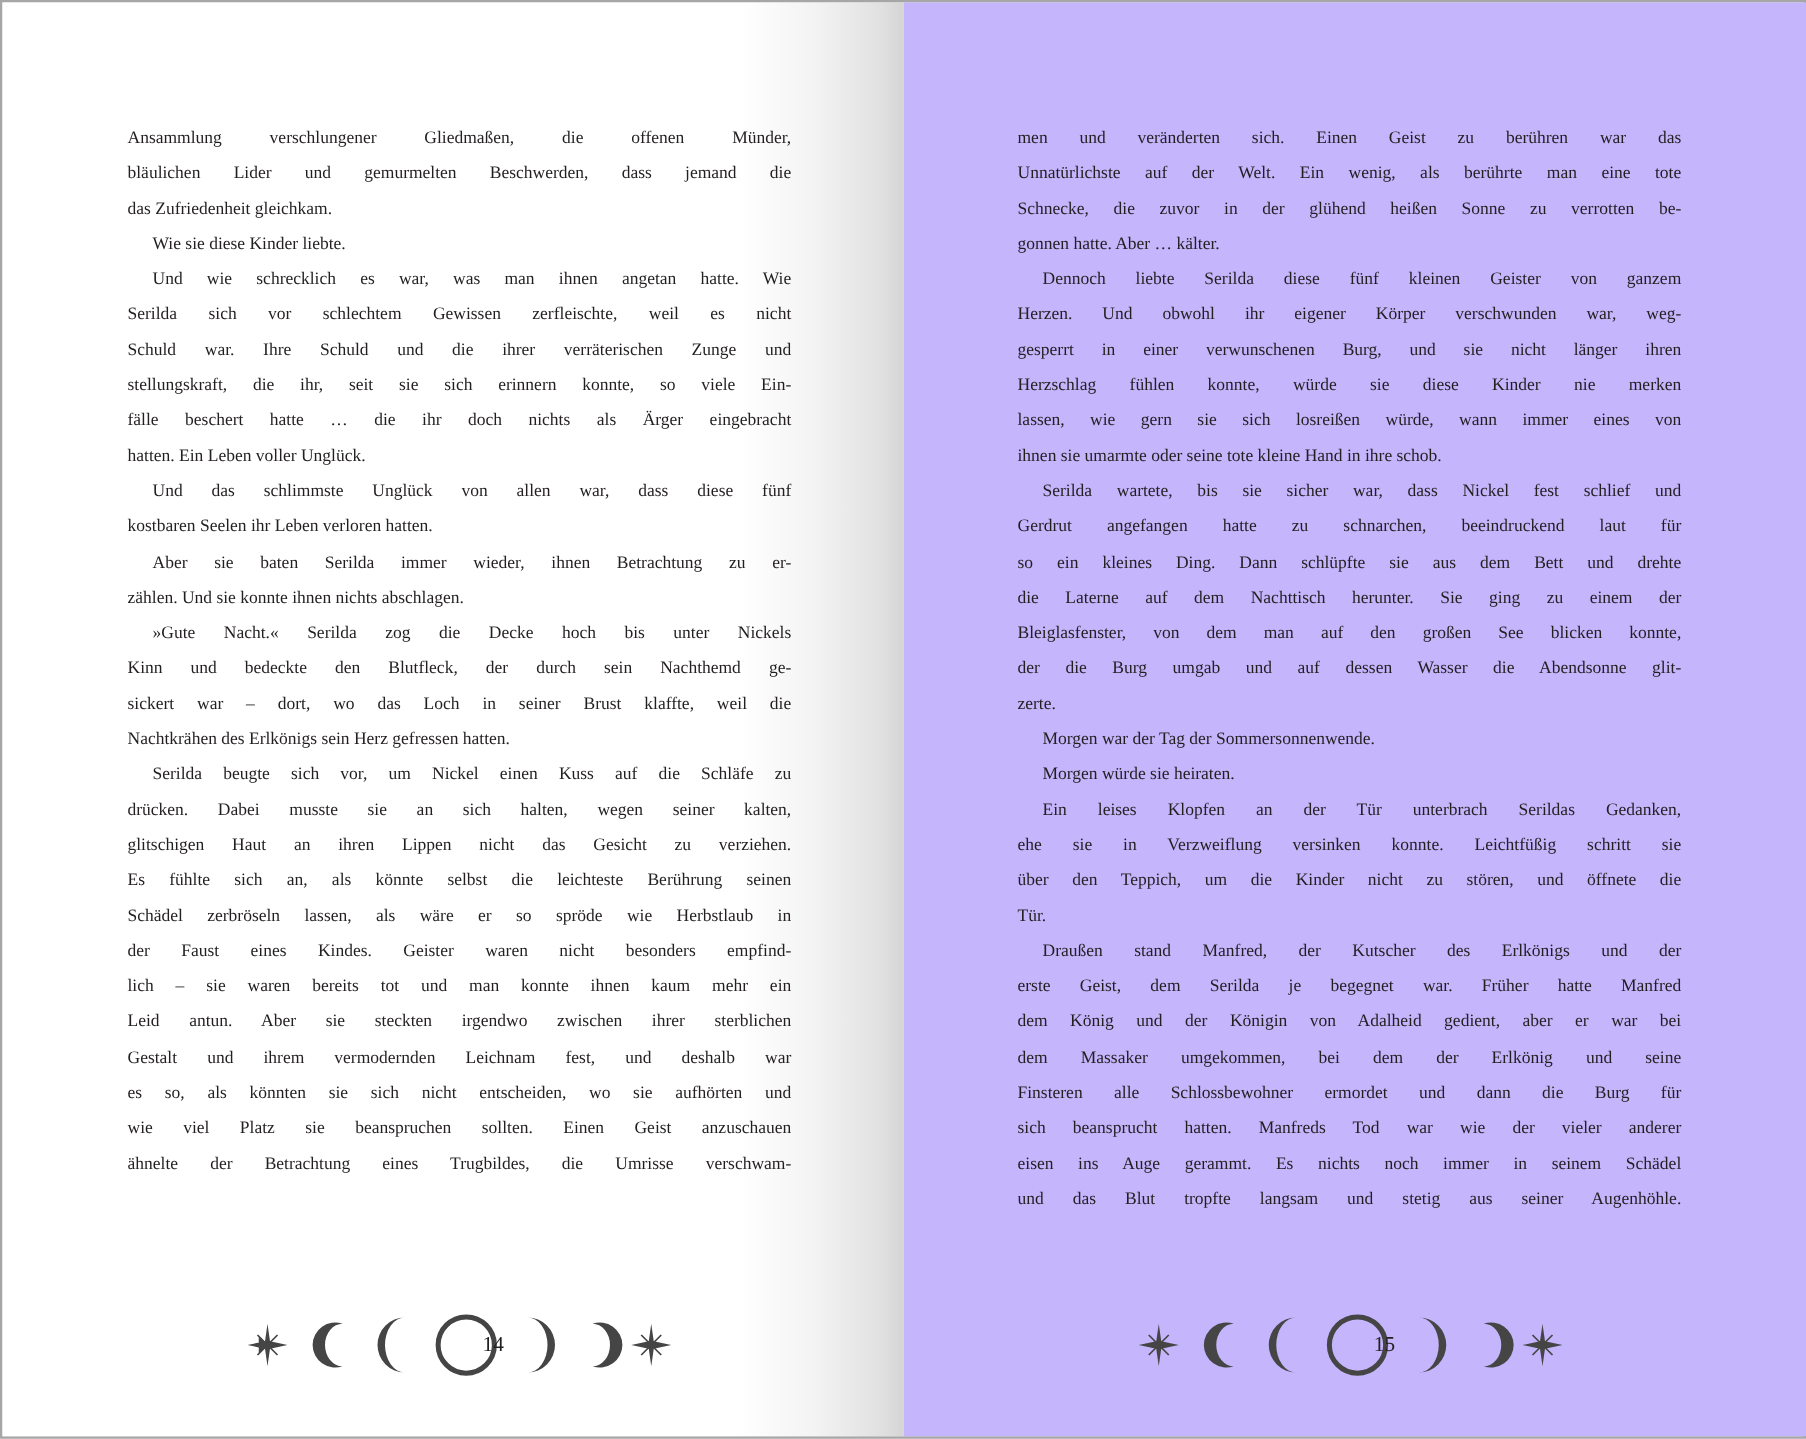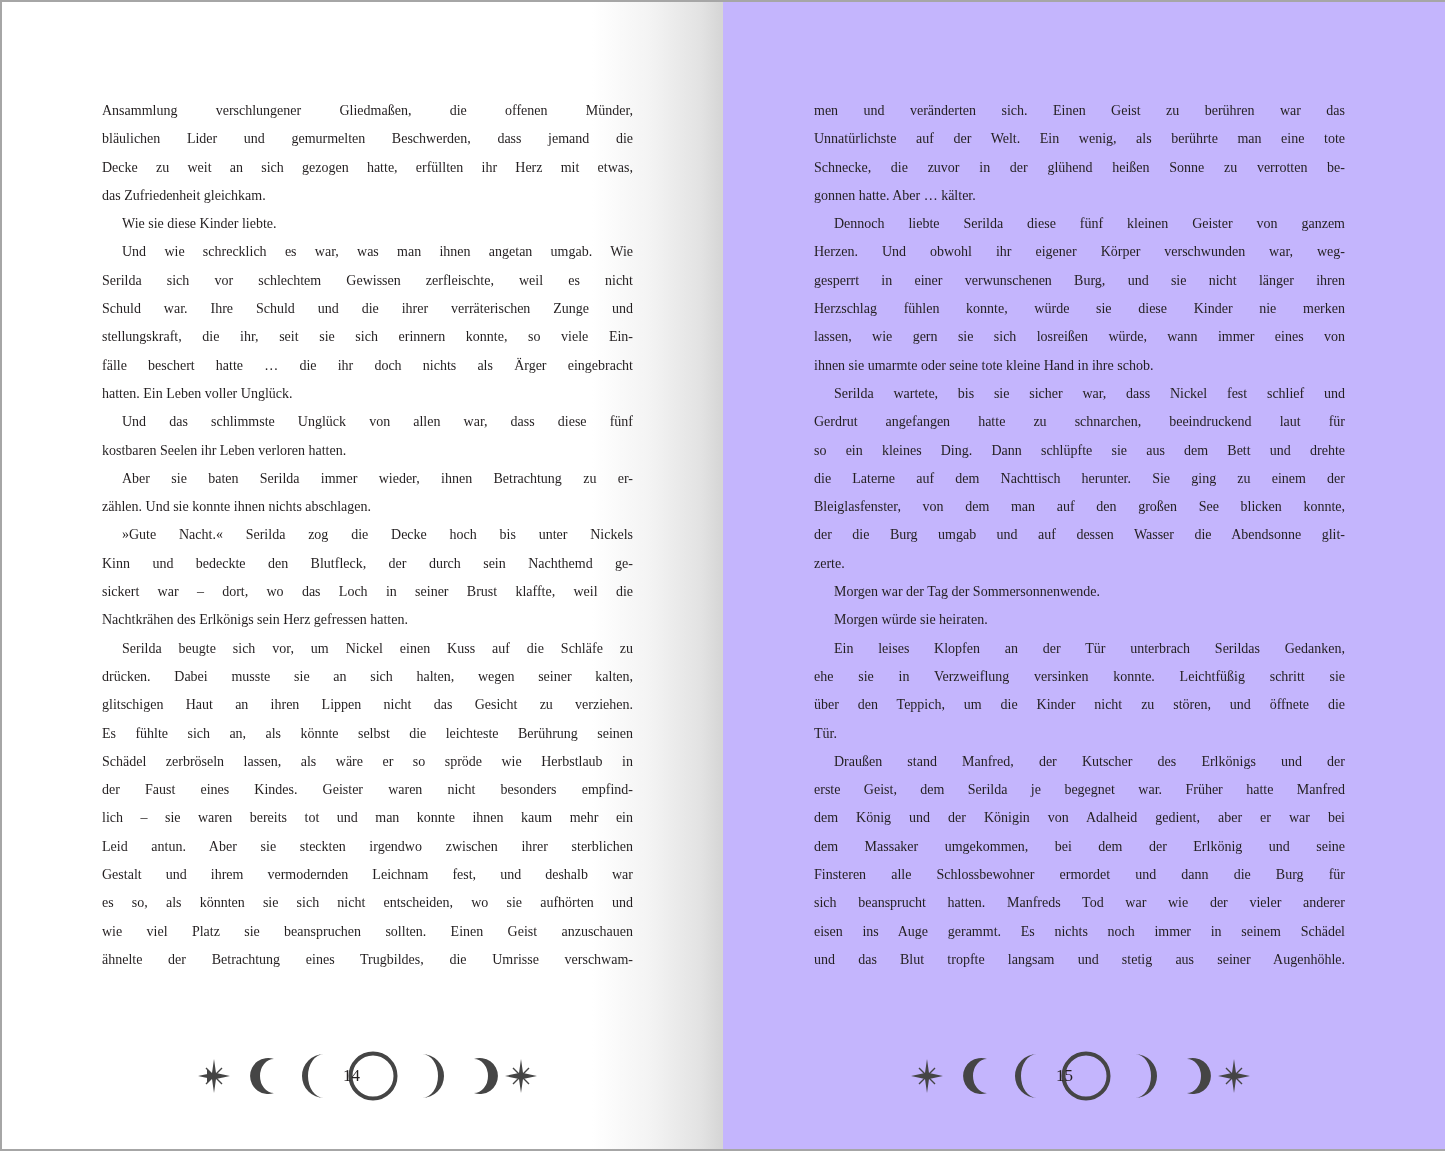--- a/index.html
+++ b/index.html
@@ -41,36 +41,35 @@
   .line.last { text-align-last: left; }
   .line.indent { padding-left: 20px; }
   .folio {
     position: absolute; top: 1044px; width: 360px; height: 60px;
   }
   .page-left .folio { left: 192px; }
   .page-right .folio { left: 184px; }
   .folio svg { position: absolute; left: 0; top: 0; }
   .folio-number {
     position: absolute; left: 149px; top: 13px; width: 60px; height: 34px;
-    text-align: left; font-size: 17px; line-height: 34px; color: #231f20;
+    text-align: right; font-size: 17px; line-height: 34px; color: #231f20;
   }
 </style>
 </head>
 <body>
 
 <div class="spread">
 
   <div class="page page-left">
     <div class="text-block" id="left-text">
         <span class="line">Ansammlung verschlungener Gliedmaßen, die offenen Münder,</span>
         <span class="line">bläulichen Lider und gemurmelten Beschwerden, dass jemand die</span>
-        <span class="line">Decke zu weit an sich gezogen hatte, erfüllten ihr Herz mit etwas,</span>
         <span class="line last">das Zufriedenheit gleichkam.</span>
         <span class="line indent last">Wie sie diese Kinder liebte.</span>
-        <span class="line indent">Und wie schrecklich es war, was man ihnen angetan umgab. Wie</span>
+        <span class="line indent">Und wie schrecklich es war, was man ihnen angetan hatte. Wie</span>
         <span class="line">Serilda sich vor schlechtem Gewissen zerfleischte, weil es nicht</span>
         <span class="line">Schuld war. Ihre Schuld und die ihrer verräterischen Zunge und</span>
         <span class="line">stellungskraft, die ihr, seit sie sich erinnern konnte, so viele Ein-</span>
         <span class="line">fälle beschert hatte … die ihr doch nichts als Ärger eingebracht</span>
         <span class="line last">hatten. Ein Leben voller Unglück.</span>
         <span class="line indent">Und das schlimmste Unglück von allen war, dass diese fünf</span>
         <span class="line last">kostbaren Seelen ihr Leben verloren hatten.</span>
         <span class="line indent">Aber sie baten Serilda immer wieder, ihnen Betrachtung zu er-</span>
         <span class="line last">zählen. Und sie konnte ihnen nichts abschlagen.</span>
         <span class="line indent">»Gute Nacht.« Serilda zog die Decke hoch bis unter Nickels</span>

